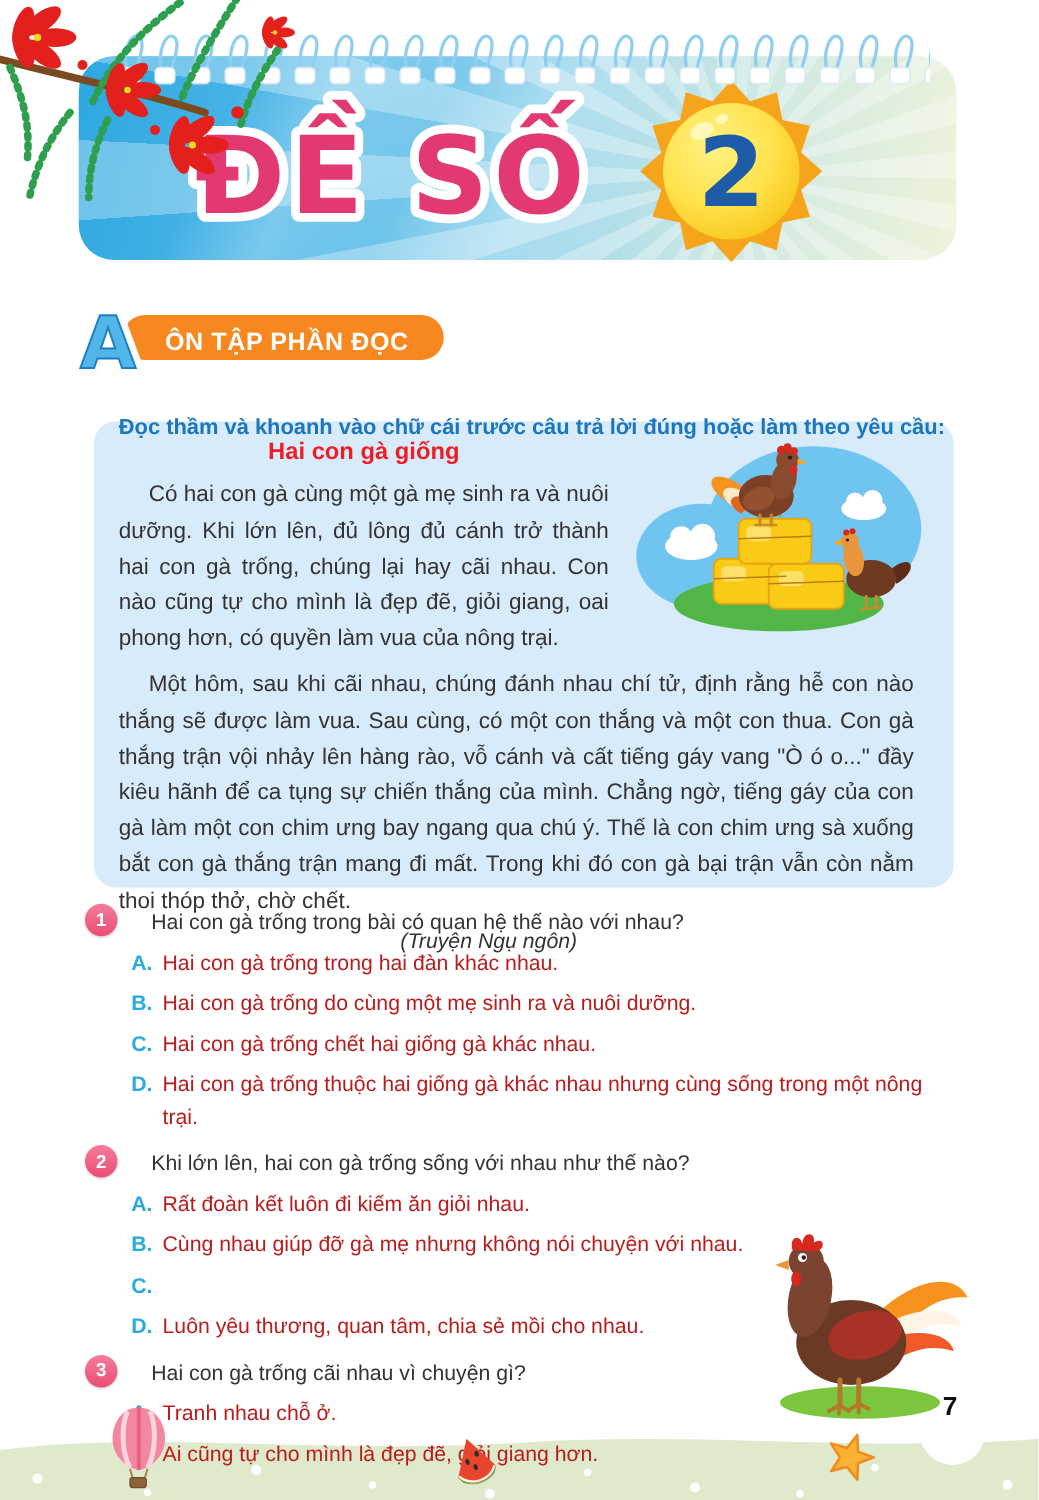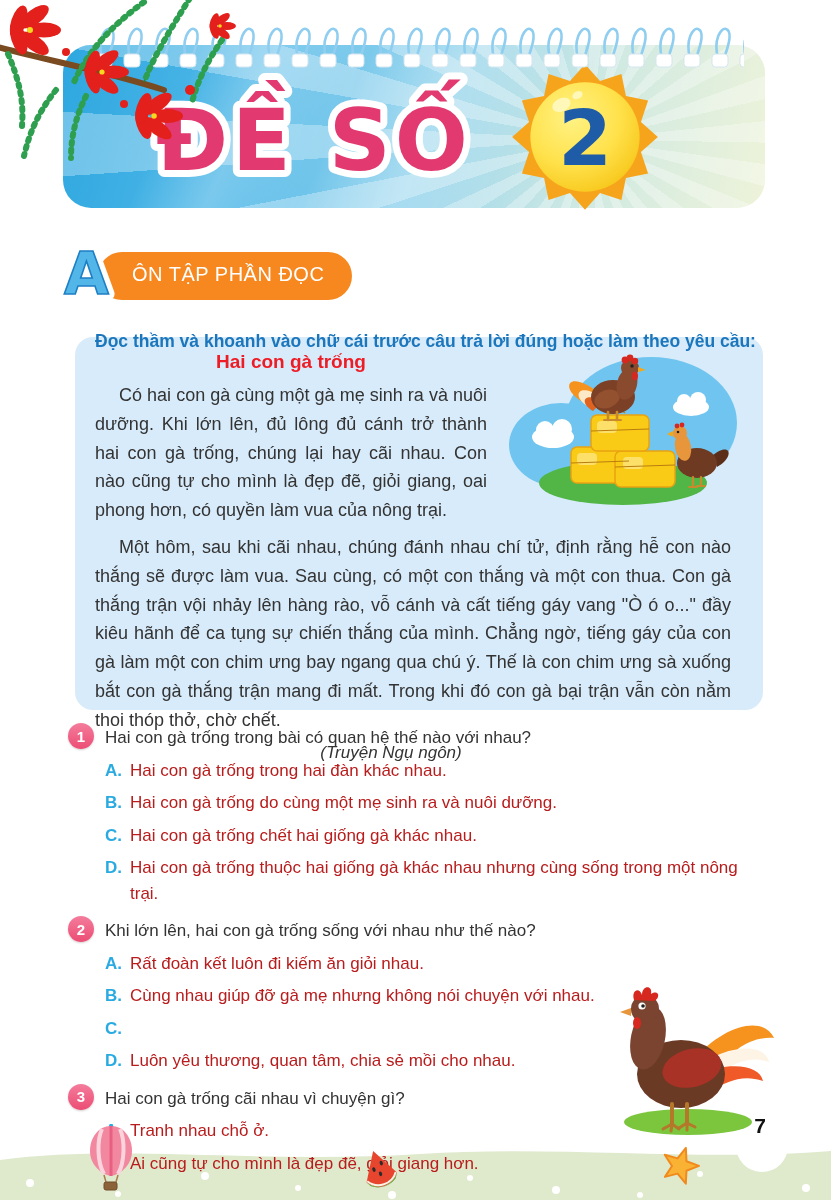--- a/index.html
+++ b/index.html
@@ -20,22 +20,22 @@
   .header-panel .streaks{
     position:absolute;inset:0;
     background:linear-gradient(115deg,transparent 18%,rgba(255,255,255,.25) 28%,transparent 40%,rgba(255,255,255,.18) 52%,transparent 64%);
   }
   .spiral{position:absolute;left:92px;top:24px;z-index:3;}
   .title-svg{position:absolute;left:148px;top:70px;z-index:2;}
   .sun-svg{position:absolute;left:510px;top:62px;z-index:2;}
   .flowers-svg{position:absolute;left:-6px;top:-6px;z-index:4;}
   
   .badge{
-    position:absolute;left:98px;top:252px;height:48px;line-height:44px;padding:0 28px 0 34px;
-    background:#F6881F;border-radius:24px;color:#fff;font-weight:normal;font-size:20px;
+    position:absolute;left:98px;top:252px;height:36px;line-height:44px;padding:0 28px 0 34px;
+    background:#F6881F;border-radius:24px;color:#fff;font-weight:bold;font-size:20px;
     letter-spacing:.5px;z-index:1;
   }
   .letter-a-svg{position:absolute;left:56px;top:234px;z-index:2;}
   .instruction{
     position:absolute;left:95px;top:301px;width:665px;color:#1B76BC;font-weight:bold;
     font-size:17.5px;line-height:1.4;z-index:1;margin-top:28px;
   }
   
   .story-box{
     position:absolute;left:75px;top:337px;width:688px;height:373px;box-sizing:border-box;
@@ -47,21 +47,21 @@
   .story-attribution{text-align:center;font-style:italic;font-size:17px;color:#333;margin:2px 56px 0 0;}
   
   .questions{position:absolute;left:68px;top:722px;width:700px;z-index:2;}
   .question{margin-bottom:9px;}
   .q-head{display:flex;gap:11px;align-items:flex-start;}
   .q-num{
     flex:0 0 26px;width:26px;height:26px;border-radius:50%;margin-top:1px;
     background:linear-gradient(180deg,#F47C9C,#EC4D74);color:#fff;font-weight:bold;font-size:15px;
     display:flex;align-items:center;justify-content:center;box-shadow:0 1px 2px rgba(0,0,0,.18);
   }
-  .q-text{font-size:17px;color:#333;line-height:1.5;padding-top:3px;}
+  .q-text{font-size:17px;color:#333;line-height:1.5;padding-top:3px;margin-left:16px;}
   .option{display:flex;gap:8px;margin:7px 0 0 37px;line-height:1.5;}
   .opt-letter{color:#29ABE2;font-weight:bold;font-size:17px;flex:0 0 auto;}
   .opt-text{font-size:17px;color:#b91c1c;}
   
   .rooster-bottom{position:absolute;left:596px;top:982px;z-index:1;}
   .footer-svg{position:absolute;left:0;bottom:0;z-index:1;}
   .balloon-svg{position:absolute;left:88px;top:1124px;z-index:2;}
   .watermelon-svg{position:absolute;left:358px;top:1146px;z-index:2;}
   .starfish-svg{position:absolute;left:660px;top:1146px;z-index:2;}
   .page-number{
@@ -243,21 +243,21 @@
           <circle cx="181" cy="74" r="2.4" fill="#D6281E"></circle>
         <polygon points="172,80 166,83 172,86" fill="#F3A81C"></polygon>
         <circle cx="177" cy="81" r="1.3" fill="#222"></circle>
         <g stroke="#C98A2E" stroke-width="2.2" stroke-linecap="round">
           <line x1="192" y1="126" x2="192" y2="136"></line>
             <line x1="200" y1="126" x2="200" y2="135"></line>
           <path d="M188 136 h8 M196 135 h8" stroke-width="1.8"></path>
         </g>
       </g>
     </svg>
-    <div class="story-title">Hai con gà trống</div>
+    <div class="story-title">Hai con gà giống</div>
     <p class="story-p">Có hai con gà cùng một gà mẹ sinh ra và nuôi dưỡng. Khi lớn lên, đủ lông đủ cánh trở thành hai con gà trống, chúng lại hay cãi nhau. Con nào cũng tự cho mình là đẹp đẽ, giỏi giang, oai phong hơn, có quyền làm vua của nông trại.</p>
     <p class="story-p">Một hôm, sau khi cãi nhau, chúng đánh nhau chí tử, định rằng hễ con nào thắng sẽ được làm vua. Sau cùng, có một con thắng và một con thua. Con gà thắng trận vội nhảy lên hàng rào, vỗ cánh và cất tiếng gáy vang "Ò ó o..." đầy kiêu hãnh để ca tụng sự chiến thắng của mình. Chẳng ngờ, tiếng gáy của con gà làm một con chim ưng bay ngang qua chú ý. Thế là con chim ưng sà xuống bắt con gà thắng trận mang đi mất. Trong khi đó con gà bại trận vẫn còn nằm thoi thóp thở, chờ chết.</p>
     <div class="story-attribution">(Truyện Ngụ ngôn)</div>
   </div>
 
   <div class="questions">
 
     <div class="question">
       <div class="q-head">
         <span class="q-num">1</span>

